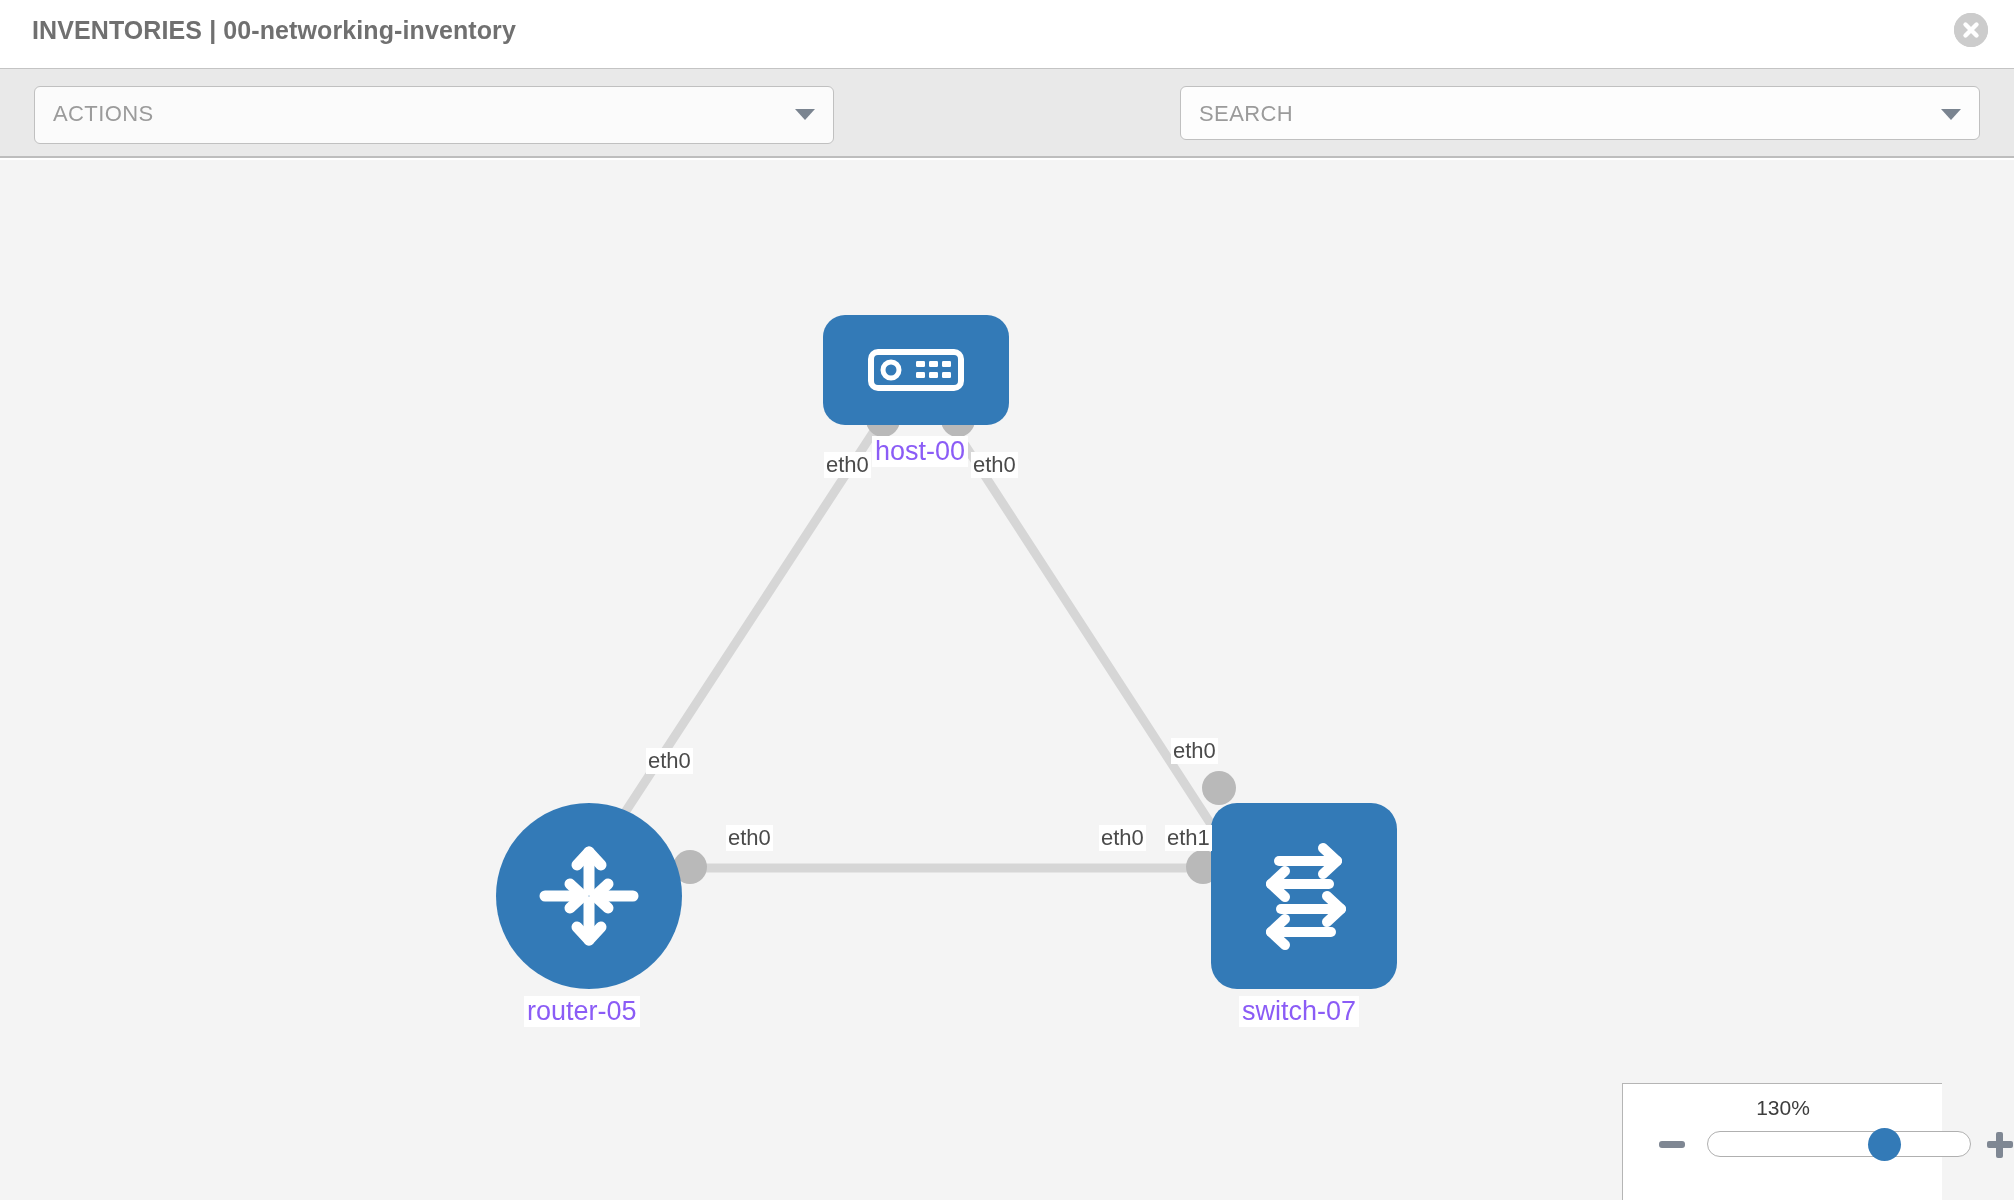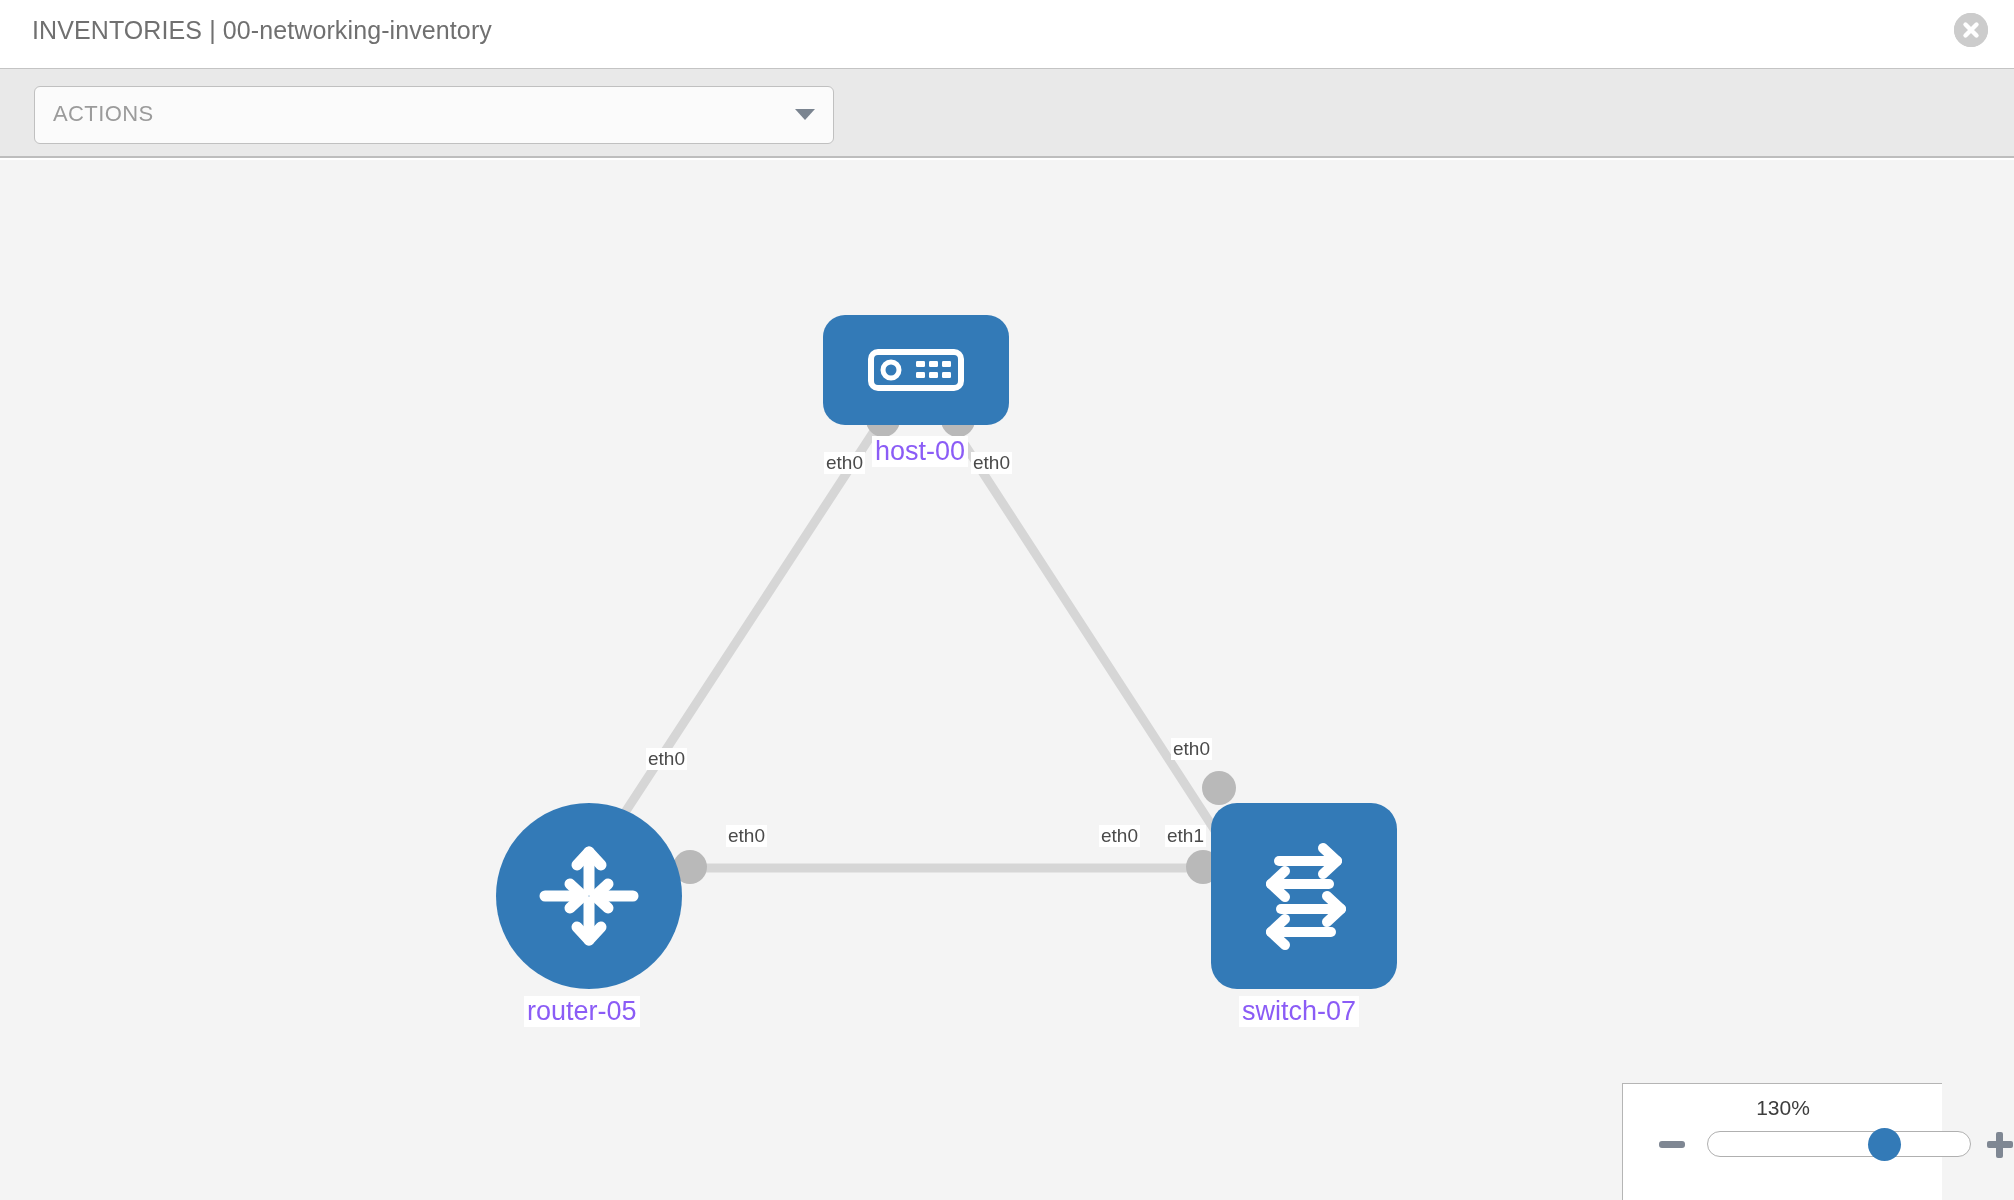--- a/index.html
+++ b/index.html
@@ -11,21 +11,21 @@
   }
   #app { position: relative; width: 2014px; height: 1200px; }
 
   
   .header {
     position: absolute; left: 0; top: 0; width: 2014px; height: 68px;
     background: #ffffff;
   }
   .header-title {
     position: absolute; left: 32px; top: 16px;
-    font-size: 25px; font-weight: normal; color: #707070;
+    font-size: 25px; font-weight: bold; color: #707070;
     letter-spacing: 0.1px; white-space: nowrap;
   }
   .close-btn {
     position: absolute; right: 26px; top: 13px;
     width: 34px; height: 34px; border-radius: 50%;
     background: #cccccc; cursor: pointer;
   }
   .close-btn svg { display: block; }
 
   
@@ -99,21 +99,21 @@
   }
 
   
   .nub {
     position: absolute; width: 34px; height: 34px;
     border-radius: 50%; background: #b9b9b9;
   }
   
   .link-label {
     position: absolute; white-space: nowrap;
-    font-size: 19px; color: #4a4a4a;
+    font-size: 22px; color: #4a4a4a;
     background: #ffffff; padding: 0 2px;
   }
 
   
   .zoom-panel {
     position: absolute; left: 1622px; top: 1083px;
     width: 320px; height: 117px;
     background: #ffffff;
     border: 1px solid #b5b5b5;
     border-right: none; border-bottom: none;
@@ -183,20 +183,24 @@
       <svg width="44" height="44" viewBox="0 0 44 44" aria-hidden="true">
         <g fill="none" stroke="#7f8793" stroke-width="4.2" stroke-linecap="round">
           <circle cx="15" cy="15.5" r="8"></circle>
           <path d="M20.8 21.4 L35 35.5"></path>
           <path d="M31 26 L35.5 29.6"></path>
           <path d="M27.5 30 L31.5 33.2"></path>
         </g>
       </svg>
     </div>
 
+    <div class="search-box">
+      <div class="search-label">SEARCH</div>
+      <div class="caret"></div>
+    </div>
   </div>
 
   <div class="canvas">
     <div class="topology">
 
       <svg width="2014" height="1040" style="position:absolute;left:0;top:0;" aria-hidden="true">
         <g stroke="#d6d6d6" stroke-width="9" fill="none" stroke-linecap="round">
           <line x1="880" y1="262" x2="607" y2="680"></line>
           <line x1="950" y1="262" x2="1216" y2="672"></line>
           <line x1="690" y1="708" x2="1205" y2="708"></line>

